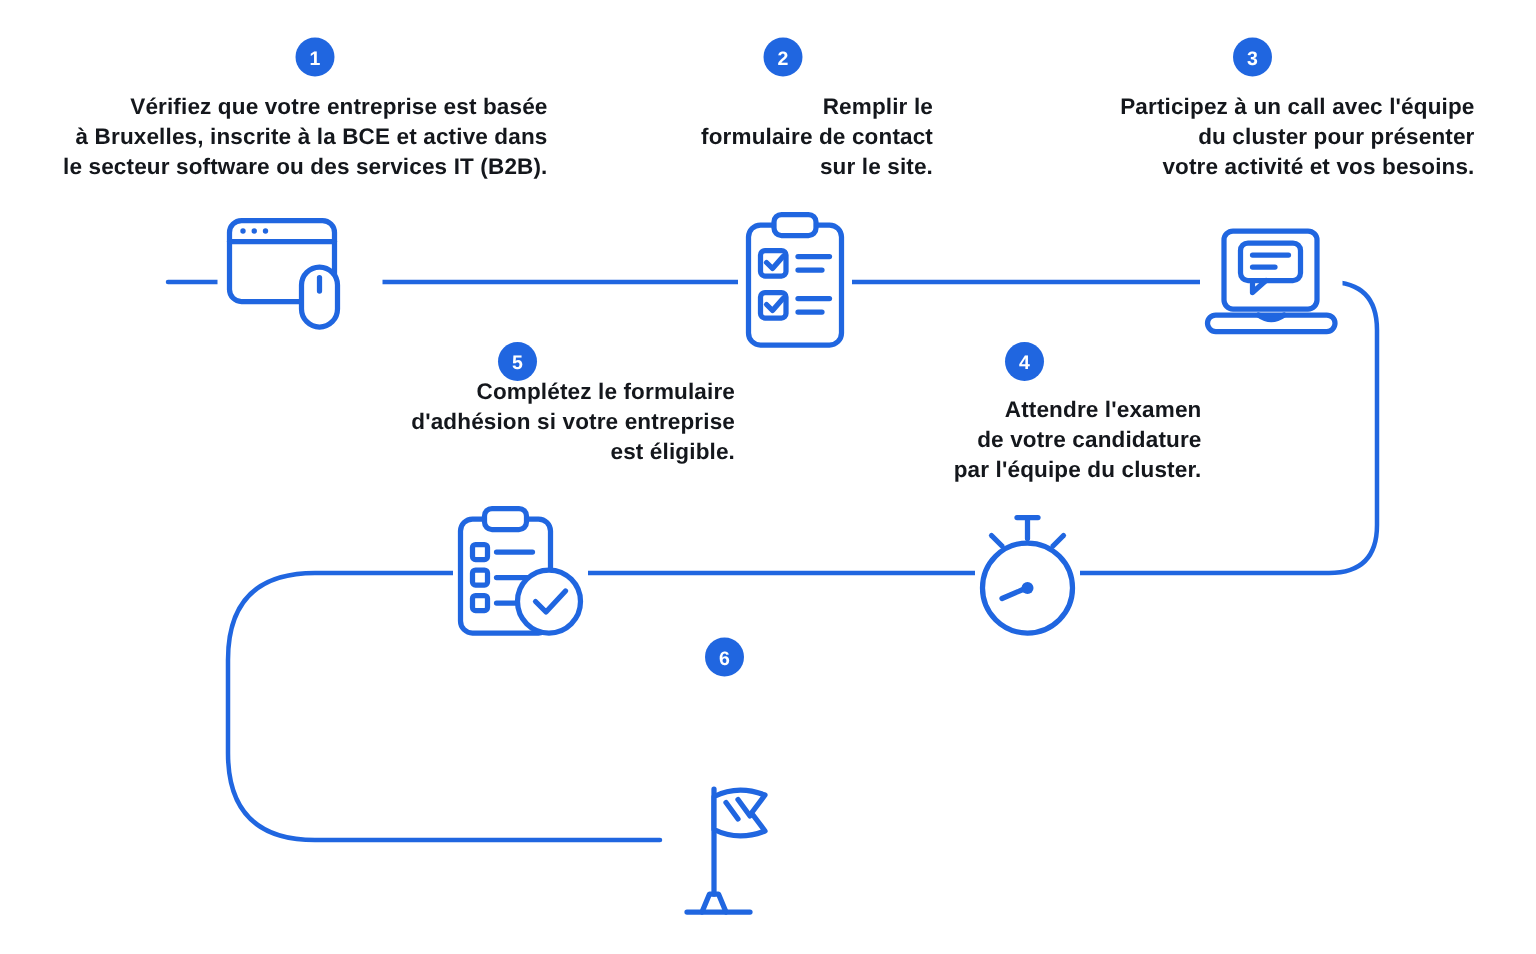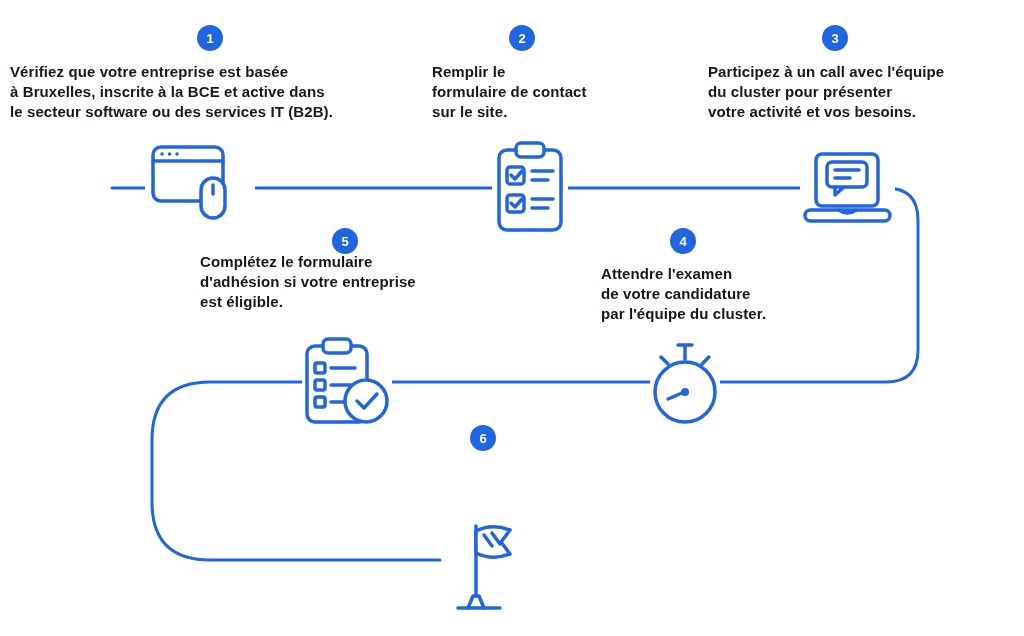--- a/index.html
+++ b/index.html
@@ -29,21 +29,21 @@
     color: #ffffff;
     font-weight: bold;
     font-size: 13px;
     display: flex;
     align-items: center;
     justify-content: center;
     z-index: 2;
   }
   .label {
     position: absolute;
-    text-align: left;
+    text-align: right;
     font-weight: bold;
     color: #14171c;
     font-size: 15px;
     line-height: 1.32;
     white-space: pre-line;
     letter-spacing: 0.1px;
     z-index: 2;
   }
   .icon {
     position: absolute;
@@ -95,21 +95,21 @@
       <line x1="40" y1="31" x2="61" y2="31"></line>
       <line x1="40" y1="40" x2="56" y2="40"></line>
       <rect x="15" y="55" width="17" height="17" rx="3"></rect>
       <path d="M19 63 l4 4 7 -8"></path>
       <line x1="40" y1="59" x2="61" y2="59"></line>
       <line x1="40" y1="68" x2="56" y2="68"></line>
     </svg>
   </div>
 
   <div class="badge" style="left:822px; top:25px;">3</div>
-  <div class="label" style="left:708px; top:62px; width:295px;">Participez à un call avec l'équipe
+  <div class="label" style="left:688px; top:62px; width:295px;">Participez à un call avec l'équipe
 du cluster pour présenter
 votre activité et vos besoins.</div>
   <div class="icon" style="left:800px; top:150px; width:95px; height:80px;">
     <svg viewBox="0 0 95 80" fill="none" stroke="#2066E0" stroke-width="3.5" stroke-linecap="round" stroke-linejoin="round">
       <rect x="16" y="4" width="62" height="52" rx="6"></rect>
       <rect x="27" y="12" width="40" height="25" rx="5" fill="#fff"></rect>
       <path d="M35 37 v8 l9 -8"></path>
       <line x1="35" y1="20" x2="59" y2="20"></line>
       <line x1="35" y1="28" x2="50" y2="28"></line>
       <rect x="5" y="60" width="85" height="11" rx="5.5" fill="#fff"></rect>

